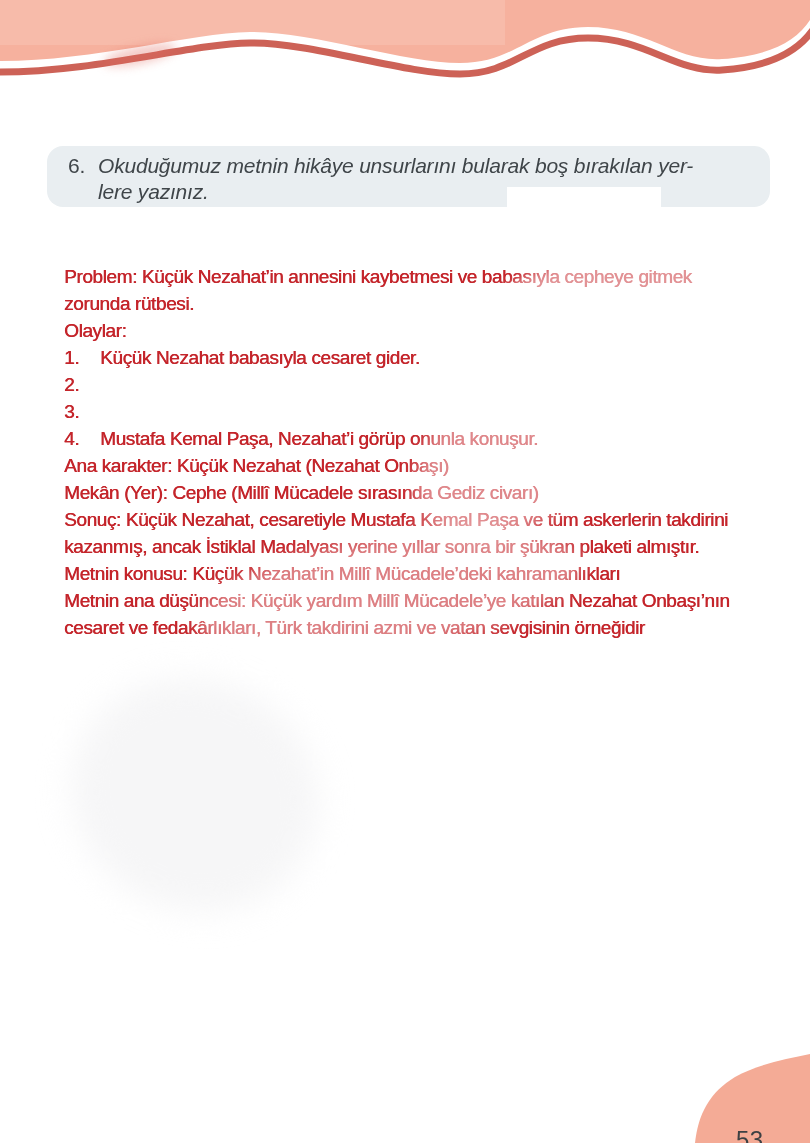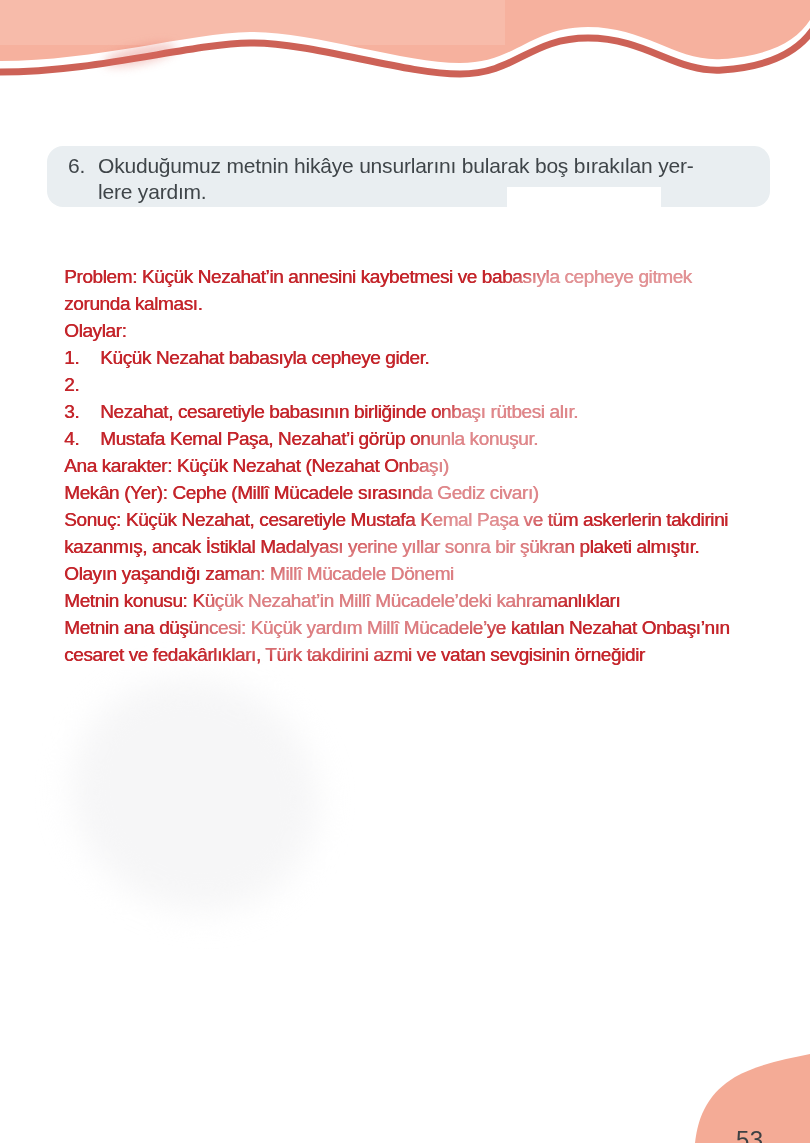--- a/index.html
+++ b/index.html
@@ -37,21 +37,21 @@
   .question-box{
     position:absolute;left:47px;top:146px;width:723px;height:61px;
     background:var(--question-box-bg);
     border-radius:16px;
     display:flex;align-items:flex-start;
     padding:7px 10px 0 21px;
     color:var(--question-text);
     font-size:21px;line-height:26px;letter-spacing:-0.2px;
   }
   .question-number{display:inline-block;width:30px;flex:0 0 auto;}
-  .question-lines{flex:1;}
+  .question-lines{flex:1;font-style:italic;}
   .box-notch{
     position:absolute;left:507px;top:187px;width:154px;height:24px;
     background:#ffffff;
   }
   
   .answer{
     position:absolute;left:64px;top:263px;width:720px;
     color:var(--answer-red);
     font-size:19px;line-height:27px;letter-spacing:-0.4px;
     text-shadow:0.5px 0 0 currentColor; 
@@ -94,64 +94,60 @@
              C 516 74, 530 38, 588 38
              C 646 38, 676 73, 722 70
              C 768 67, 796 53, 812 31"></path>
   </svg>
   <div class="wave-smudge"></div>
 
   <div class="question-box">
     <span class="question-number">6.</span>
     <div class="question-lines">
       <div>Okuduğumuz metnin hikâye unsurlarını bularak boş bırakılan yer-</div>
-      <div>lere yardım.</div>
+      <div>lere yazınız.</div>
     </div>
   </div>
   <div class="box-notch"></div>
 
   <div class="answer">
       <div class="ans-line">
         <span>Problem: Küçük Nezahat’in annesini kaybetmesi ve babasıyla cepheye gitmek</span>
       </div>
       <div class="ans-line">
-        <span>zorunda kalması.</span>
+        <span>zorunda rütbesi.</span>
       </div>
       <div class="ans-line">
         <span>Olaylar:</span>
       </div>
       <div class="ans-line">
         <span class="ans-num">1.</span>
-        <span>Küçük Nezahat babasıyla cepheye gider.</span>
+        <span>Küçük Nezahat babasıyla cesaret gider.</span>
       </div>
       <div class="ans-line">
         <span class="ans-num">2.</span>
       </div>
       <div class="ans-line">
         <span class="ans-num">3.</span>
-        <span>Nezahat, cesaretiyle babasının birliğinde onbaşı rütbesi alır.</span>
       </div>
       <div class="ans-line">
         <span class="ans-num">4.</span>
         <span>Mustafa Kemal Paşa, Nezahat’i görüp onunla konuşur.</span>
       </div>
       <div class="ans-line">
         <span>Ana karakter: Küçük Nezahat (Nezahat Onbaşı)</span>
       </div>
       <div class="ans-line">
         <span>Mekân (Yer): Cephe (Millî Mücadele sırasında Gediz civarı)</span>
       </div>
       <div class="ans-line">
         <span>Sonuç: Küçük Nezahat, cesaretiyle Mustafa Kemal Paşa ve tüm askerlerin takdirini</span>
       </div>
       <div class="ans-line">
         <span>kazanmış, ancak İstiklal Madalyası yerine yıllar sonra bir şükran plaketi almıştır.</span>
-      </div>
-      <div class="ans-line">
-        <span>Olayın yaşandığı zaman: Millî Mücadele Dönemi</span>
       </div>
       <div class="ans-line">
         <span>Metnin konusu: Küçük Nezahat’in Millî Mücadele’deki kahramanlıkları</span>
       </div>
       <div class="ans-line">
         <span>Metnin ana düşüncesi: Küçük yardım Millî Mücadele’ye katılan Nezahat Onbaşı’nın</span>
       </div>
       <div class="ans-line">
         <span>cesaret ve fedakârlıkları, Türk takdirini azmi ve vatan sevgisinin örneğidir</span>
       </div>

